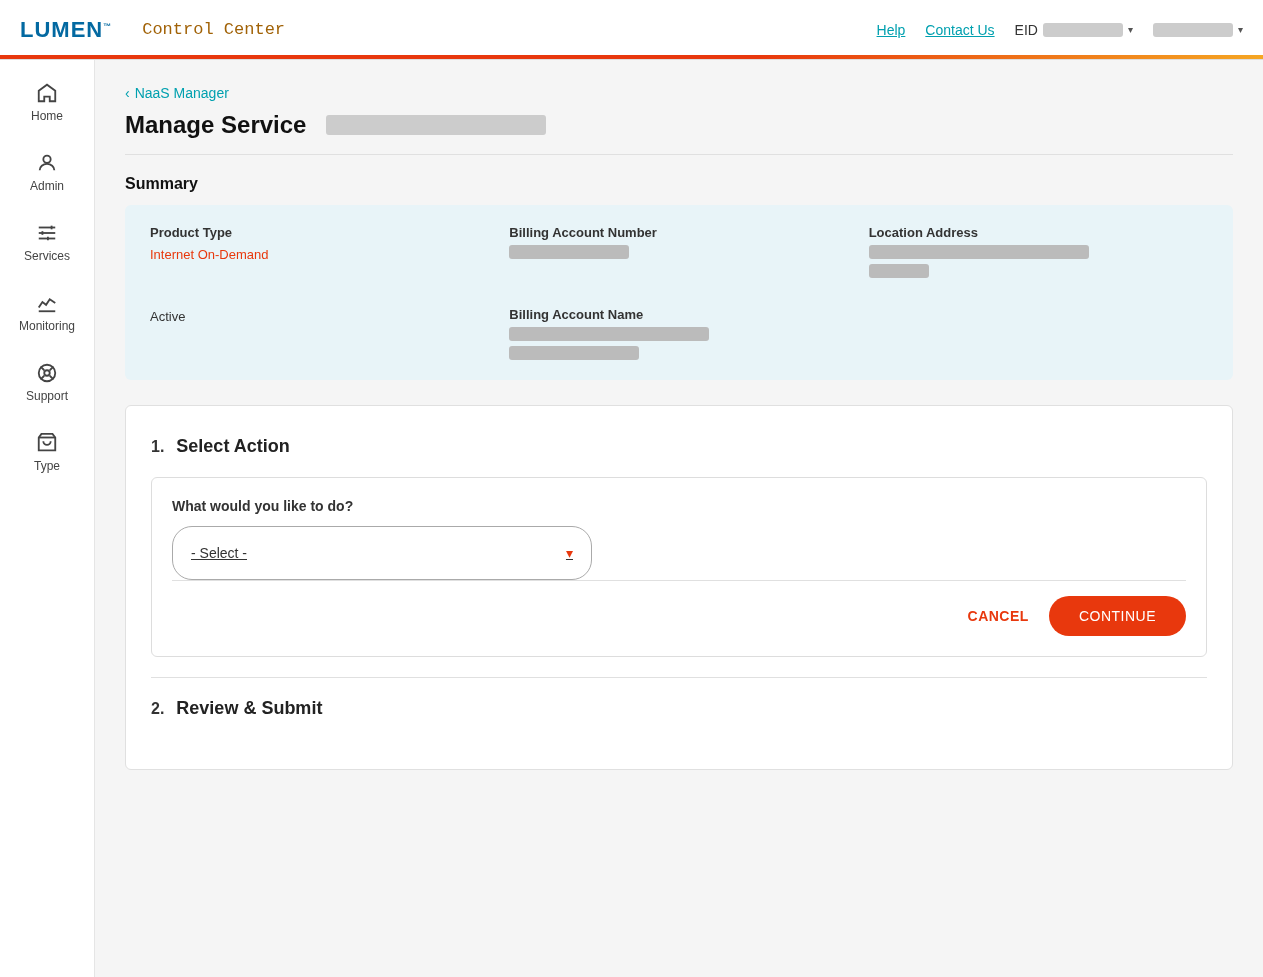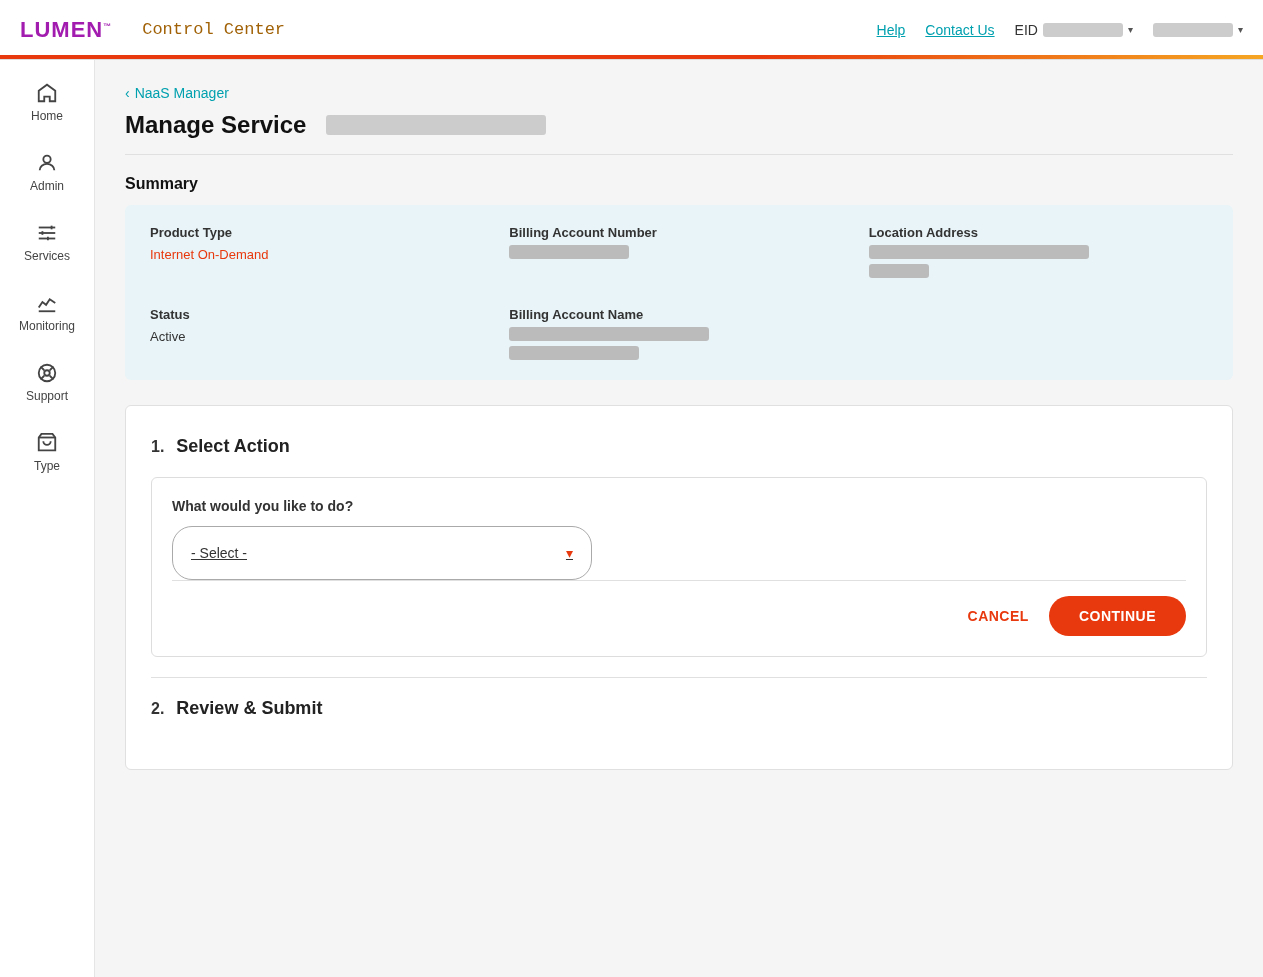--- a/index.html
+++ b/index.html
@@ -23,21 +23,21 @@
       height: 4px;
       background: linear-gradient(to right, #e8380d 60%, #f5a623 100%);
     }
     .logo {
       font-weight: 900;
       font-size: 22px;
       letter-spacing: 1px;
       color: #111;
       margin-right: 30px;
     }
-    .logo span { color: #a21caf; }
+    .logo span { color: #0369a1; }
     .logo-tm { font-size: 8px; vertical-align: super; }
     .app-title {
       font-size: 17px;
       color: #a16207;
       font-weight: normal;
       font-family: Liberation Mono, monospace;
     }
     .nav-right {
       margin-left: auto;
       display: flex;
@@ -310,21 +310,21 @@
       cursor: pointer;
       letter-spacing: 0.5px;
     }
     .btn-continue {
       background: #e8380d;
       color: #fff;
       border: none;
       border-radius: 25px;
       padding: 12px 30px;
       font-size: 14px;
-      font-weight: bold;
+      font-weight: normal;
       cursor: pointer;
       letter-spacing: 0.5px;
     }
 
     .step-divider {
       border: none;
       border-top: 1px solid #e0e0e0;
       margin: 20px 0;
     }
 
@@ -447,21 +447,20 @@
             <label>Billing Account Number</label>
             <span class="value blurred"></span>
           </div>
           <div class="summary-field">
             <label>Location Address</label>
             <span class="value blurred-long"></span>
             <span class="value blurred-med"></span>
           </div>
 
           <div class="summary-field">
-            <label>Status</label>
             <span class="value">Active</span>
           </div>
           <div class="summary-field">
             <label>Billing Account Name</label>
             <span class="value blurred-name1"></span>
             <span class="value blurred-name2"></span>
           </div>
           <div class="summary-field"></div>
         </div>
       </div>

